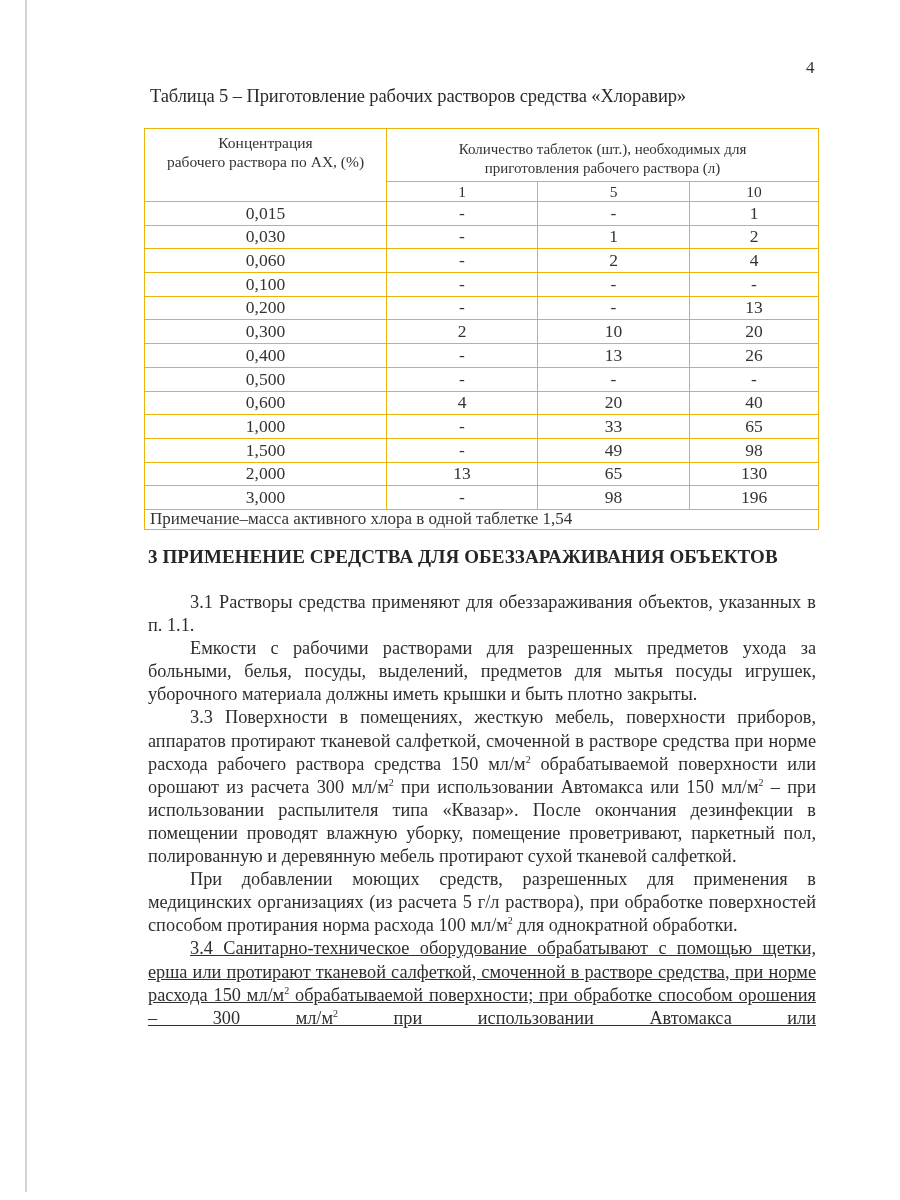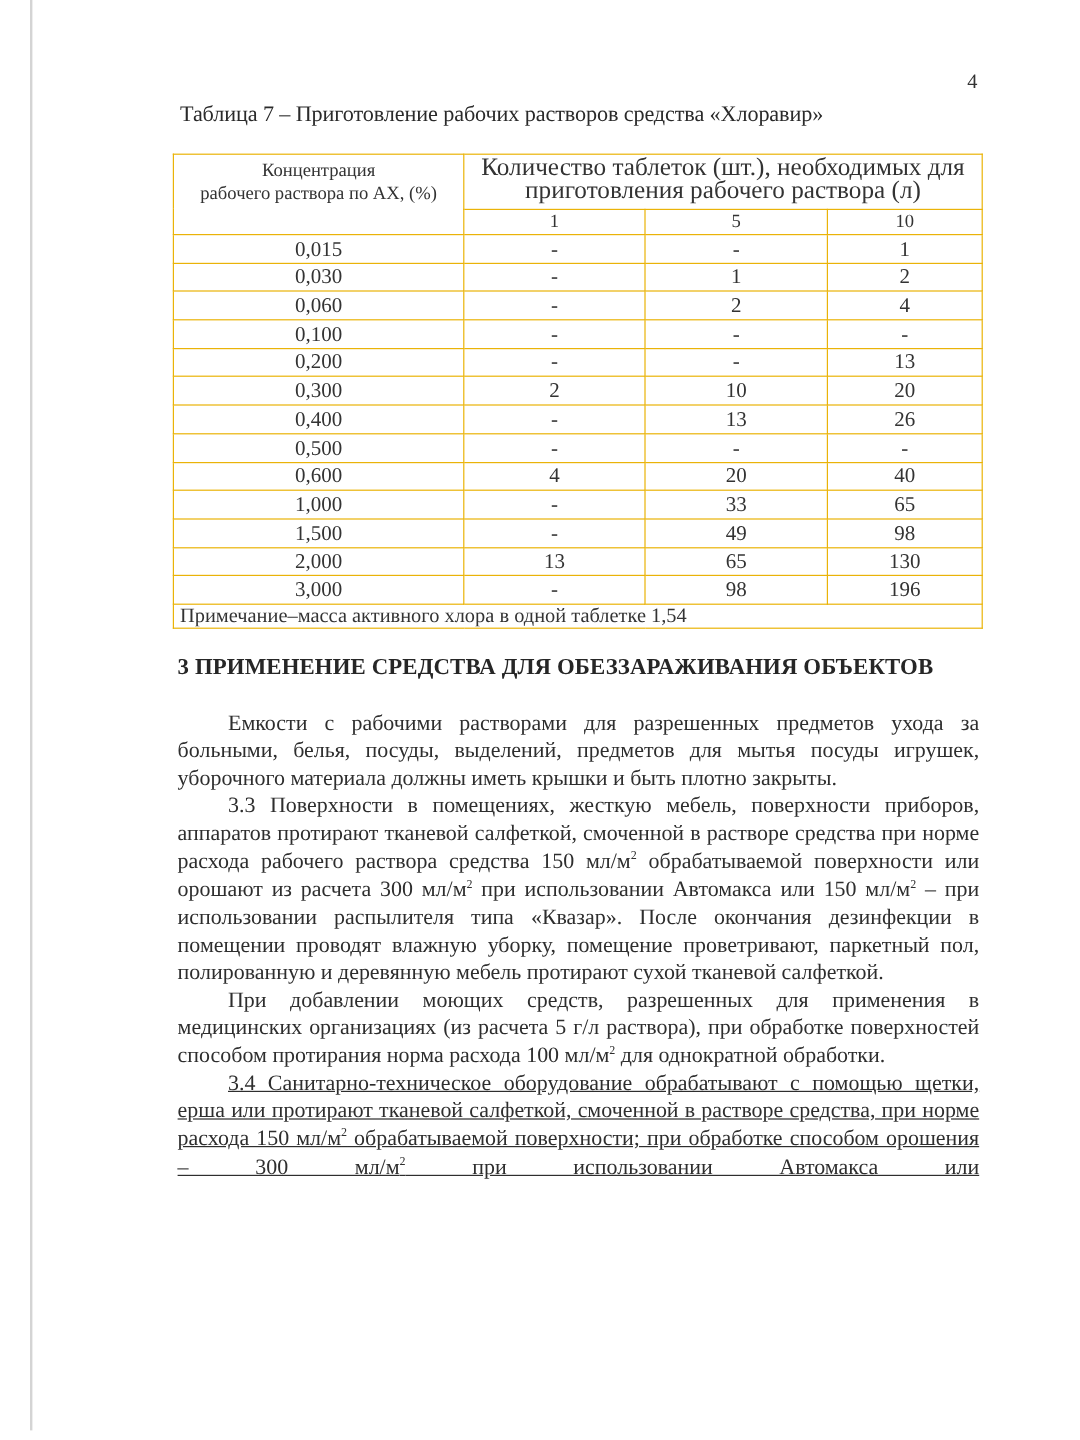--- a/index.html
+++ b/index.html
@@ -12,21 +12,21 @@
   .table-caption { position: absolute; left: 150px; top: 86px; font-size: 18.5px; color: #2a2a2a; letter-spacing: -0.1px; }
 
   table.prep {
     position: absolute; left: 144px; top: 128px; width: 675px;
     border-collapse: collapse; font-size: 17px; color: #333;
   }
   table.prep td, table.prep th {
     border: 1px solid #eab308; padding: 0; text-align: center; font-weight: normal; line-height: 1.1;
   }
   table.prep th.h-conc { width: 241px; height: 62px; vertical-align: top; padding-top: 4px; font-size: 15.5px; line-height: 19px; }
-  table.prep th.h-qty { height: 41px; font-size: 21px; line-height: 19px; vertical-align: top; padding-top: 1px; margin-top: 47px; }
+  table.prep th.h-qty { height: 41px; font-size: 15px; line-height: 19px; vertical-align: top; padding-top: 11px; margin-top: 47px; }
   table.prep th.h-vol { height: 19px; font-size: 15.5px; line-height: 18px; }
   table.prep th.c1 { width: 150px; }
   table.prep th.c2 { width: 151px; }
   table.prep td { height: 22.7px; font-size: 17.5px; font-family: Liberation Serif, serif; }
   table.prep td.note { text-align: left; padding-left: 5px; font-size: 17px; height: 19px; }
 
   .section-title {
     position: absolute; left: 148px; top: 546px; width: 668px;
     font-size: 19px; font-weight: bold; color: #262626; letter-spacing: 0.1px; white-space: nowrap;
   }
@@ -37,21 +37,21 @@
   .body-text p { margin: 0; text-indent: 42px; text-align: justify; text-align-last: left; }
   sup { font-size: 10px; line-height: 0; vertical-align: 7px; }
 </style>
 </head>
 <body>
 
 <div class="scan-edge"></div>
 
 <div class="page-number">4</div>
 
-<div class="table-caption">Таблица 7 – Приготовление рабочих растворов средства «Хлоравир»</div>
+<div class="table-caption">Таблица 5 – Приготовление рабочих растворов средства «Хлоравир»</div>
 
 <table class="prep">
   <thead>
     <tr>
       <th class="h-conc" rowspan="2">
         <span>Концентрация</span><br>
         <span>рабочего раствора по АХ, (%)</span>
       </th>
       <th class="h-qty" colspan="3">
         <span>Количество таблеток (шт.), необходимых для</span><br>
@@ -147,17 +147,18 @@
   <tfoot>
     <tr>
       <td class="note" colspan="4">Примечание–масса активного хлора в одной таблетке 1,54</td>
     </tr>
   </tfoot>
 </table>
 
 <div class="section-title">3 ПРИМЕНЕНИЕ СРЕДСТВА ДЛЯ ОБЕЗЗАРАЖИВАНИЯ ОБЪЕКТОВ</div>
 
 <div class="body-text">
+  <p>3.1 Растворы средства применяют для обеззараживания объектов, указанных в п. 1.1.</p>
   <p>Емкости с рабочими растворами для разрешенных предметов ухода за больными, белья, посуды, выделений, предметов для мытья посуды игрушек, уборочного материала должны иметь крышки и быть плотно закрыты.</p>
   <p><span>3.3 Поверхности в помещениях, жесткую мебель, поверхности приборов, аппаратов протирают тканевой салфеткой, смоченной в растворе средства при норме расхода рабочего раствора средства 150 мл/м</span><sup>2</sup><span> обрабатываемой поверхности или орошают из расчета 300 мл/м</span><sup>2</sup><span> при использовании Автомакса или 150 мл/м</span><sup>2</sup><span> – при использовании распылителя типа «Квазар». После окончания дезинфекции в помещении проводят влажную уборку, помещение проветривают, паркетный пол, полированную и деревянную мебель протирают сухой тканевой салфеткой.</span></p>
   <p><span>При добавлении моющих средств, разрешенных для применения в медицинских организациях (из расчета 5 г/л раствора), при обработке поверхностей способом протирания норма расхода 100 мл/м</span><sup>2</sup><span> для однократной обработки.</span></p>
   <p style="text-align-last: justify; text-decoration: underline;"><span>3.4 Санитарно-техническое оборудование обрабатывают с помощью щетки, ерша или протирают тканевой салфеткой, смоченной в растворе средства, при норме расхода 150 мл/м</span><sup>2</sup><span> обрабатываемой поверхности; при обработке способом орошения – 300 мл/м</span><sup>2</sup><span> при использовании Автомакса или</span></p>
 </div>
 
 </body></html>

